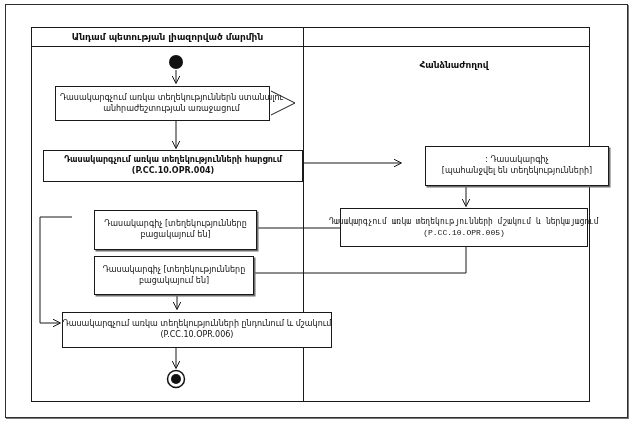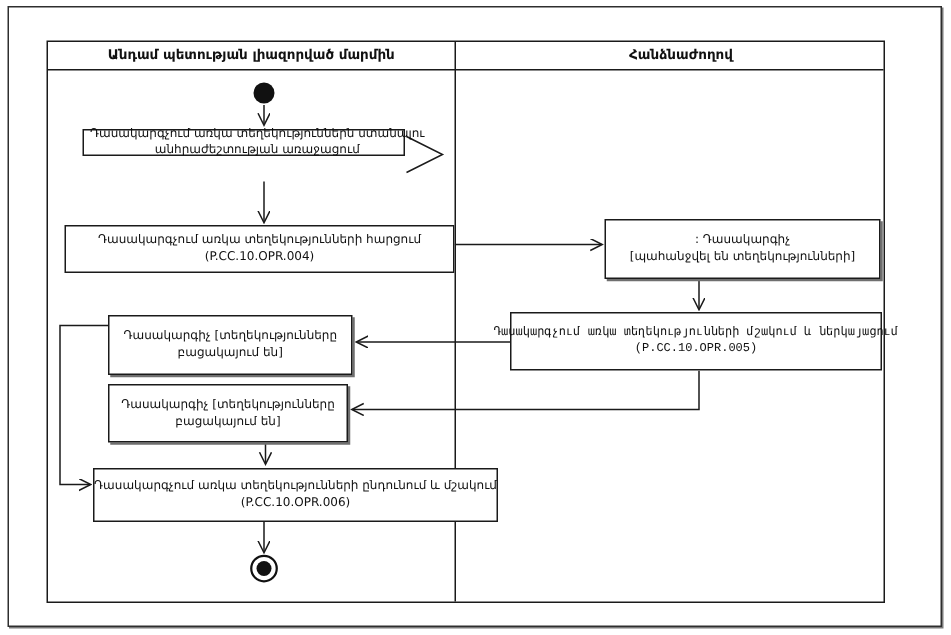--- a/index.html
+++ b/index.html
@@ -18,34 +18,34 @@
   }
   .lane-header-row{
     position:absolute;left:0;top:0;width:100%;height:18px;
     border-bottom:1px solid #1a1a1a;display:flex;gap:15px;
   }
   .lane-header{
     height:18px;line-height:18px;text-align:center;
     font-size:9px;font-weight:bold;color:#111;overflow:hidden;white-space:nowrap;
   }
   .lane-header.left{width:271px;border-right:1px solid #1a1a1a;}
-  .lane-header.right{flex:1;}
+  .lane-header.right{flex:1;margin-top:28px;}
   .lane-divider{
     position:absolute;left:271px;top:18px;width:1px;bottom:0;
     background:#1a1a1a;
   }
   svg.connector-layer{position:absolute;left:0;top:0;z-index:2;}
   .node{
     position:absolute;z-index:3;background:#ffffff;border:1px solid #1a1a1a;
     display:flex;flex-direction:column;align-items:center;justify-content:center;
     text-align:center;font-size:8px;line-height:1.32;color:#111;padding:1px 2px;
     box-sizing:border-box;
   }
   .node span{display:block;white-space:nowrap;}
-  .node.object-node{box-shadow:1.5px 1.5px 0 #6f6f6f;}
+  .node.object-node{box-shadow:1.5px 1.5px 0 #6f6f6f;margin-left:22px;}
 </style>
 </head>
 <body>
 
 <div class="canvas">
 
   <div class="outer-frame"></div>
 
   <div class="swimlane-frame">
     <div class="lane-header-row">
@@ -77,26 +77,26 @@
     <path d="M340,228 L238,228" fill="none" stroke="#1a1a1a" stroke-width="1" marker-end="url(#arrow)"></path>
     <path d="M466,247 L466,273 L235,273" fill="none" stroke="#1a1a1a" stroke-width="1" marker-end="url(#arrow)"></path>
     <path d="M72,217 L40,217 L40,323 L60,323" fill="none" stroke="#1a1a1a" stroke-width="1" marker-end="url(#arrow)"></path>
     <path d="M177,295 L177,309" fill="none" stroke="#1a1a1a" stroke-width="1" marker-end="url(#arrow)"></path>
     <path d="M176,348 L176,368" fill="none" stroke="#1a1a1a" stroke-width="1" marker-end="url(#arrow)"></path>
 
     <circle cx="176" cy="379" r="8.5" fill="#ffffff" stroke="#111" stroke-width="1.5"></circle>
     <circle cx="176" cy="379" r="5" fill="#111"></circle>
   </svg>
 
-  <div class="node" style="left:55px;top:86px;width:215px;height:18px;padding-left:20px;">
+  <div class="node" style="left:55px;top:86px;width:215px;height:35px;padding-left:20px;">
     <span>Դասակարգչում առկա տեղեկություններն ստանալու</span>
     <span>անհրաժեշտության առաջացում</span>
   </div>
 
-  <div class="node" style="left:43px;top:150px;width:260px;height:32px;">
+  <div class="node" style="left:43px;top:150px;width:260px;height:32px;font-weight:bold;">
     <span>Դասակարգչում առկա տեղեկությունների հարցում</span>
     <span>(P.CC.10.OPR.004)</span>
   </div>
 
   <div class="node object-node" style="left:403px;top:146px;width:184px;height:40px;">
     <span>: Դասակարգիչ</span>
     <span>[պահանջվել են տեղեկությունների]</span>
   </div>
 
   <div class="node" style="left:340px;top:208px;width:248px;height:39px;font-family:Liberation Mono, monospace;">

